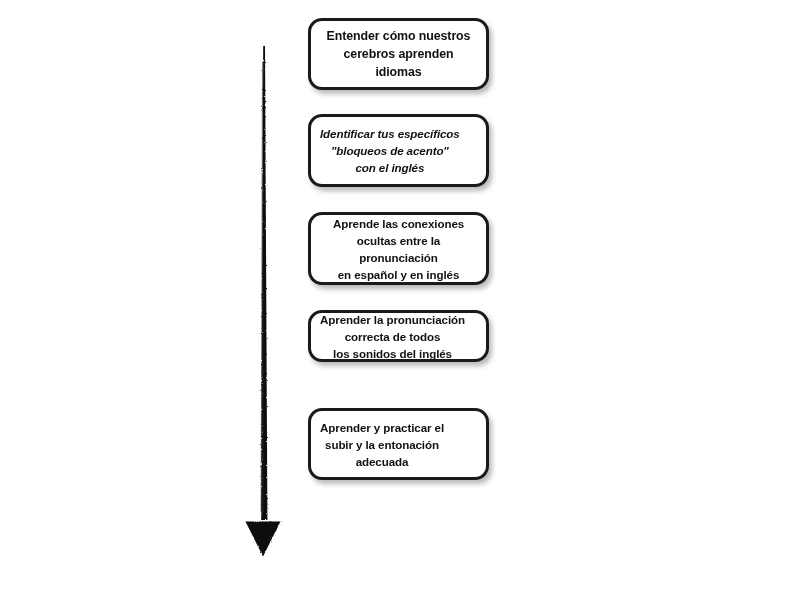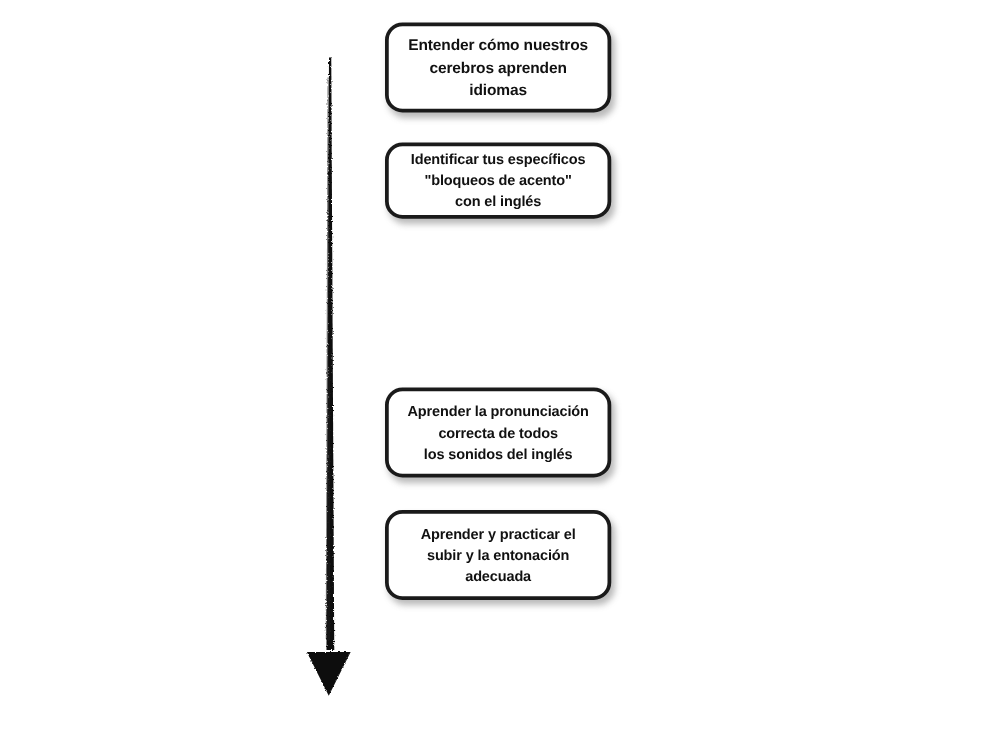--- a/index.html
+++ b/index.html
@@ -37,21 +37,20 @@
     position: absolute;
     left: 308px;
     width: 181px;
     box-sizing: border-box;
     background: #ffffff;
     border: 3px solid #1a1a1a;
     border-radius: 14px;
     box-shadow: 3px 4px 5px rgba(90, 90, 90, 0.42);
     display: flex;
     align-items: center;
-    justify-content: center;
     text-align: center;
     padding: 4px 9px;
   }
 
   .step-text {
     color: #111111;
     font-weight: bold;
     letter-spacing: -0.1px;
     white-space: pre-line;
   }
@@ -87,28 +86,33 @@
 
       <path d="M 245.5 521.5 L 280.5 521.5 L 263.0 556.5 Z" fill="#0d0d0d"></path>
     </g>
   </svg>
 
   <div class="step-box lines-2" style="top:18px;height:72px;">
     <span class="step-text">Entender cómo nuestros
 cerebros aprenden idiomas</span>
   </div>
 
-  <div class="step-box lines-3" style="top:114px;height:61px;">
+  <div class="step-box lines-3" style="top:114px;height:73px;font-style:italic;">
     <span class="step-text">Identificar tus específicos
 "bloqueos de acento"
 con el inglés</span>
   </div>
 
+  <div class="step-box lines-3" style="top:212px;height:73px;">
+    <span class="step-text">Aprende las conexiones
+ocultas entre la pronunciación
+en español y en inglés</span>
+  </div>
 
-  <div class="step-box lines-3" style="top:310px;height:72px;">
+  <div class="step-box lines-3" style="top:310px;height:52px;">
     <span class="step-text">Aprender la pronunciación
 correcta de todos
 los sonidos del inglés</span>
   </div>
 
   <div class="step-box lines-3" style="top:408px;height:72px;">
     <span class="step-text">Aprender y practicar el
 subir y la entonación
 adecuada</span>
   </div>

